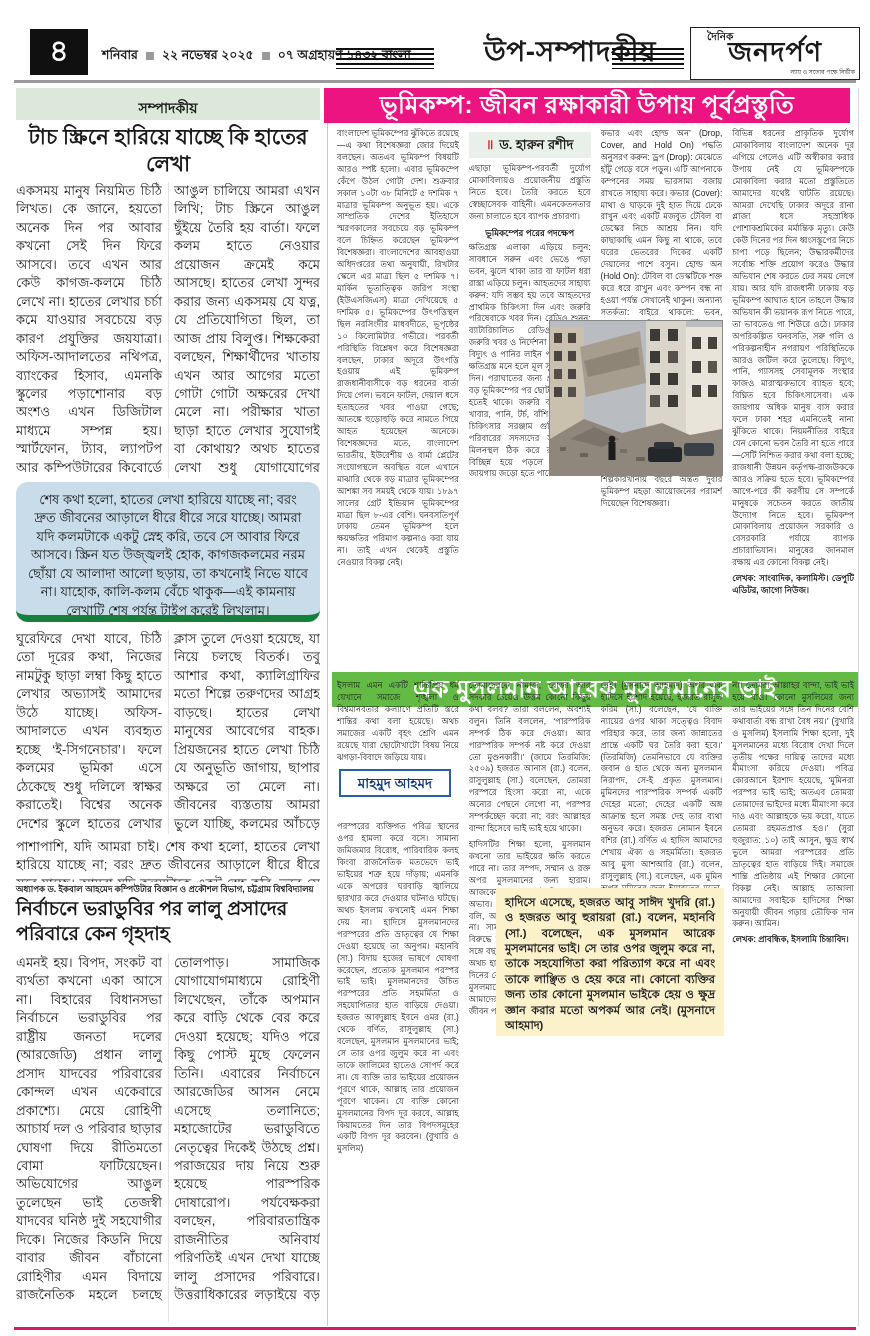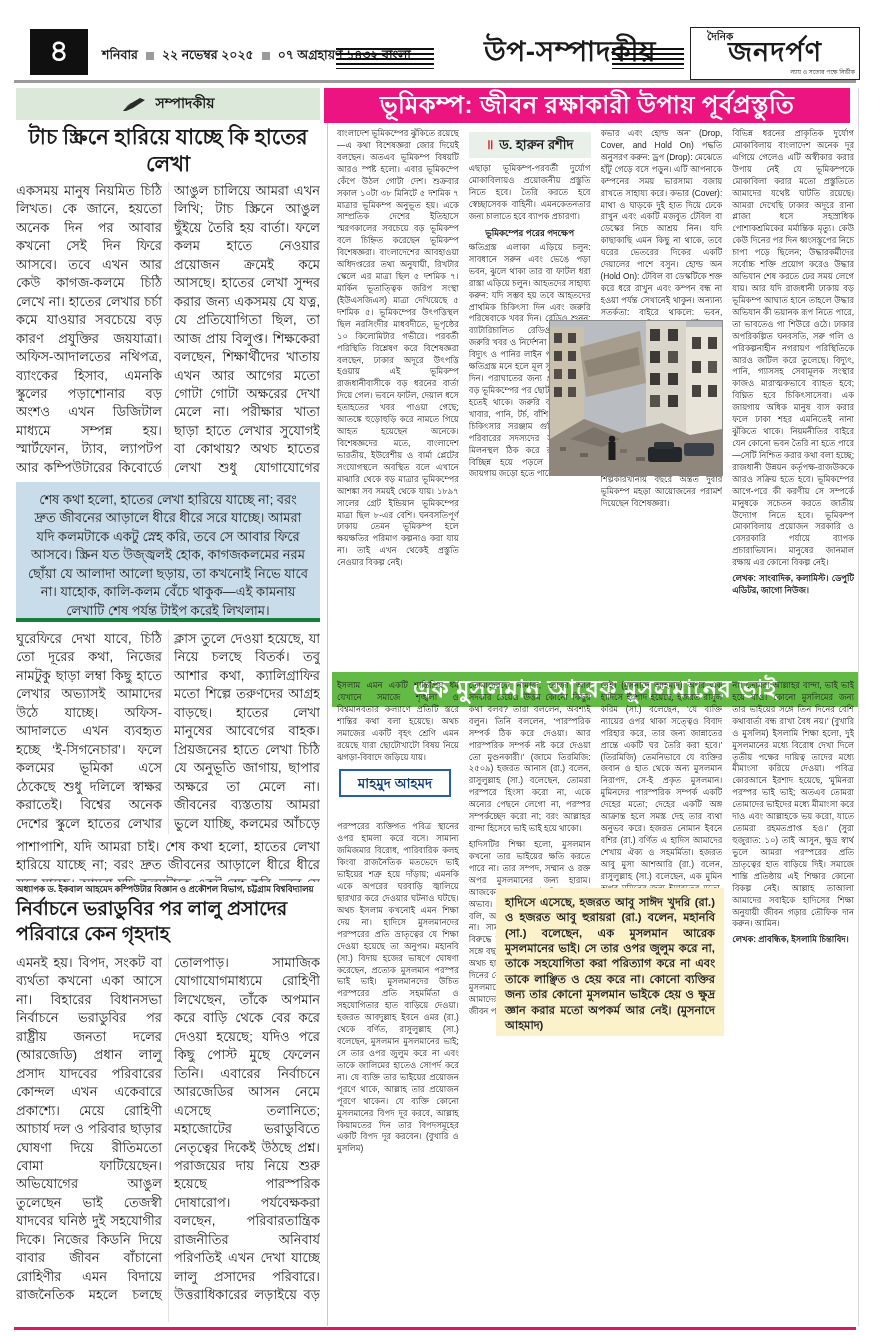--- a/index.html
+++ b/index.html
@@ -19,28 +19,28 @@
   .logo-box{left:690px;top:27px;width:168px;height:51px;border:1.5px solid #222;}
   .logo-top{position:absolute;left:16px;top:1px;font-size:10.5px;font-weight:bold;}
   .logo-name{position:absolute;left:0;right:0;top:11px;text-align:center;font-size:27px;font-weight:900;letter-spacing:1px;line-height:1;}
   .logo-tag{position:absolute;right:4px;bottom:1px;font-size:6px;color:#333;}
   .head-rule{left:14px;top:80px;width:842px;height:3px;background:#9a9a9a;}
   .v-divider{left:327px;top:88px;width:1px;height:1238px;background:#c8c8c8;}
   .r-edge{left:858px;top:88px;width:1px;height:1238px;background:#d8d8d8;}
   .footer-line{left:14px;top:1327px;width:842px;height:3px;background:#D81B60;}
 
   
-  .ed-banner{left:16px;top:88px;width:304px;height:32px;background:#DCE9DA;display:flex;align-items:center;justify-content:center;gap:10px;}
+  .ed-banner{left:16px;top:88px;width:304px;height:32px;background:#DCE9DA;display:flex;align-items:center;justify-content:center;gap:10px;flex-direction:column;}
   .ed-banner .lbl{font-size:14px;font-weight:800;}
   .ed-headline{left:16px;top:124px;width:304px;font-size:21px;font-weight:800;text-align:center;line-height:1.28;}
   .bodytxt{font-size:13px;line-height:1.42;text-align:justify;overflow:hidden;}
   .twocol{column-count:2;column-gap:12px;column-fill:auto;column-rule:1px solid #e2e2e2;}
   .ed-body1{left:16px;top:182px;width:304px;height:296px;}
-  .ed-quote{left:16px;top:482px;width:304px;height:140px;background:#C9DCE9;border-bottom:4px solid #15803d;
-            box-sizing:border-box;padding:9px 11px;font-size:13px;line-height:1.42;text-align:center;font-weight:500;overflow:hidden;}
+  .ed-quote{left:16px;top:482px;width:304px;height:140px;background:#C9DCE9;border-bottom:7px solid #15803d;
+            box-sizing:border-box;padding:9px 11px;font-size:13px;line-height:1.42;text-align:center;font-weight:500;overflow:hidden;border-radius:12px;}
   .ed-body2{left:16px;top:630px;width:304px;height:204px;}
   .ed-closing{left:16px;top:838px;width:304px;height:44px;}
   .ed-byline{left:16px;top:883px;width:304px;font-size:8.6px;font-weight:800;}
   .art3-headline{left:16px;top:897px;width:304px;font-size:19px;font-weight:800;text-align:left;line-height:1.3;}
   .art3-body{left:16px;top:954px;width:304px;height:368px;}
 
   
   .banner{width:526px;height:35px;color:#fff;display:flex;align-items:center;justify-content:center;
           font-size:24px;font-weight:800;letter-spacing:.5px;}
   .banner-pink{left:324px;top:88px;background:#EB1480;}

